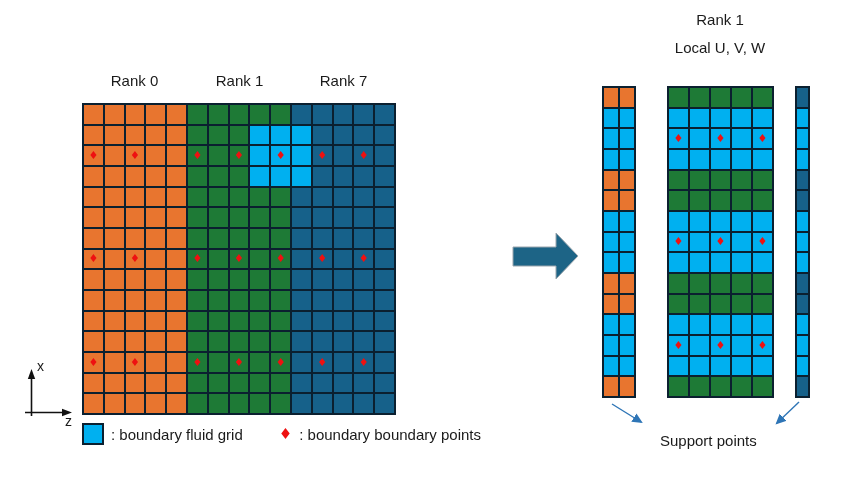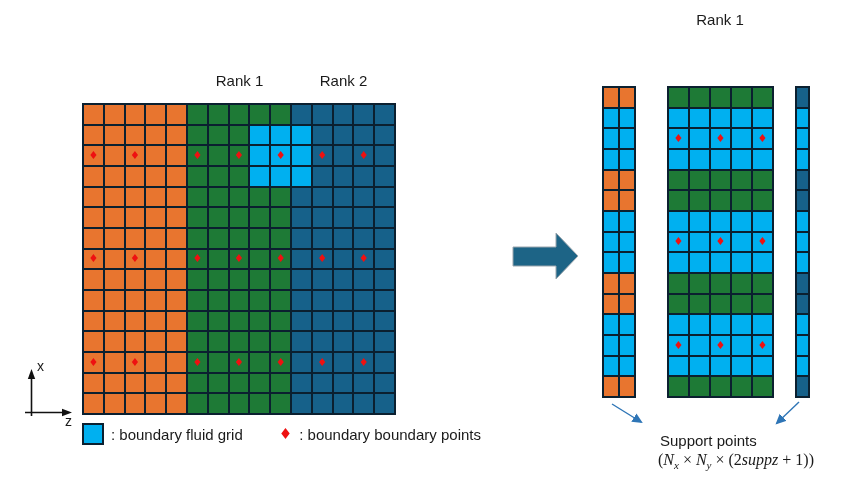--- a/index.html
+++ b/index.html
@@ -24,22 +24,23 @@
   .math sub{font-size:11px;}
   .support-label{position:absolute;left:660px;top:432px;font-size:15px;}
   .support-formula{position:absolute;left:658px;top:451px;}
   svg{position:absolute;overflow:visible;}
 </style>
 </head>
 <body>
 
 <div class="canvas">
 
+  <div class="rank-label" style="left:82px">Rank 0</div>
   <div class="rank-label" style="left:187px">Rank 1</div>
-  <div class="rank-label" style="left:291px">Rank 2</div>
+  <div class="rank-label" style="left:291px">Rank 7</div>
 
   <div class="grid" id="main-grid" style="grid-template-columns: repeat(15, 1fr); grid-template-rows: repeat(15, 1fr);">
       <div class="cell" style="background: rgb(232, 117, 47);"></div>
       <div class="cell" style="background: rgb(232, 117, 47);"></div>
       <div class="cell" style="background: rgb(232, 117, 47);"></div>
       <div class="cell" style="background: rgb(232, 117, 47);"></div>
       <div class="cell" style="background: rgb(232, 117, 47);"></div>
       <div class="cell" style="background: rgb(30, 122, 54);"></div>
       <div class="cell" style="background: rgb(30, 122, 54);"></div>
       <div class="cell" style="background: rgb(30, 122, 54);"></div>
@@ -318,20 +319,21 @@
     <span class="legend-text">: boundary fluid grid</span>
     <span class="legend-diamond">♦</span>
     <span class="legend-text">: boundary boundary points</span>
   </div>
 
   <svg style="left:508px;top:229px;" width="75" height="54">
     <polygon points="5,18 48,18 48,4 70,27 48,50 48,37 5,37" fill="#1D6486" stroke="#9AA5AD" stroke-width="1"></polygon>
   </svg>
 
   <div class="rtitle" style="top:11px">Rank 1</div>
+  <div class="rtitle" style="top:39px">Local U, V, W</div>
 
   <div class="grid" id="strip-left" style="grid-template-columns: repeat(2, 1fr); grid-template-rows: repeat(15, 1fr);">
       <div class="cell" style="background: rgb(232, 117, 47);"></div>
       <div class="cell" style="background: rgb(232, 117, 47);"></div>
       <div class="cell" style="background: rgb(0, 176, 240);"></div>
       <div class="cell" style="background: rgb(0, 176, 240);"></div>
       <div class="cell" style="background: rgb(0, 176, 240);"></div>
       <div class="cell" style="background: rgb(0, 176, 240);"></div>
       <div class="cell" style="background: rgb(0, 176, 240);"></div>
       <div class="cell" style="background: rgb(0, 176, 240);"></div>
@@ -475,15 +477,14 @@
     <defs>
       <marker id="ah" markerWidth="9" markerHeight="8" refX="6" refY="3.5" orient="auto">
         <path d="M0,0 L7.5,3.5 L0,7 z" fill="#2E75B6"></path>
       </marker>
     </defs>
     <line x1="14" y1="8" x2="43" y2="26" stroke="#2E75B6" stroke-width="1.4" marker-end="url(#ah)"></line>
     <line x1="201" y1="6" x2="179" y2="27" stroke="#2E75B6" stroke-width="1.4" marker-end="url(#ah)"></line>
   </svg>
 
   <div class="support-label">Support points</div>
-  <div class="support-formula math"><span>(</span><i>N</i><sub><i>x</i></sub><span> × </span><i>N</i><sub><i>y</i></sub><span> × (2</span><i>suppz</i><span> + 1))</span></div>
 
 </div>
 
 </body></html>

